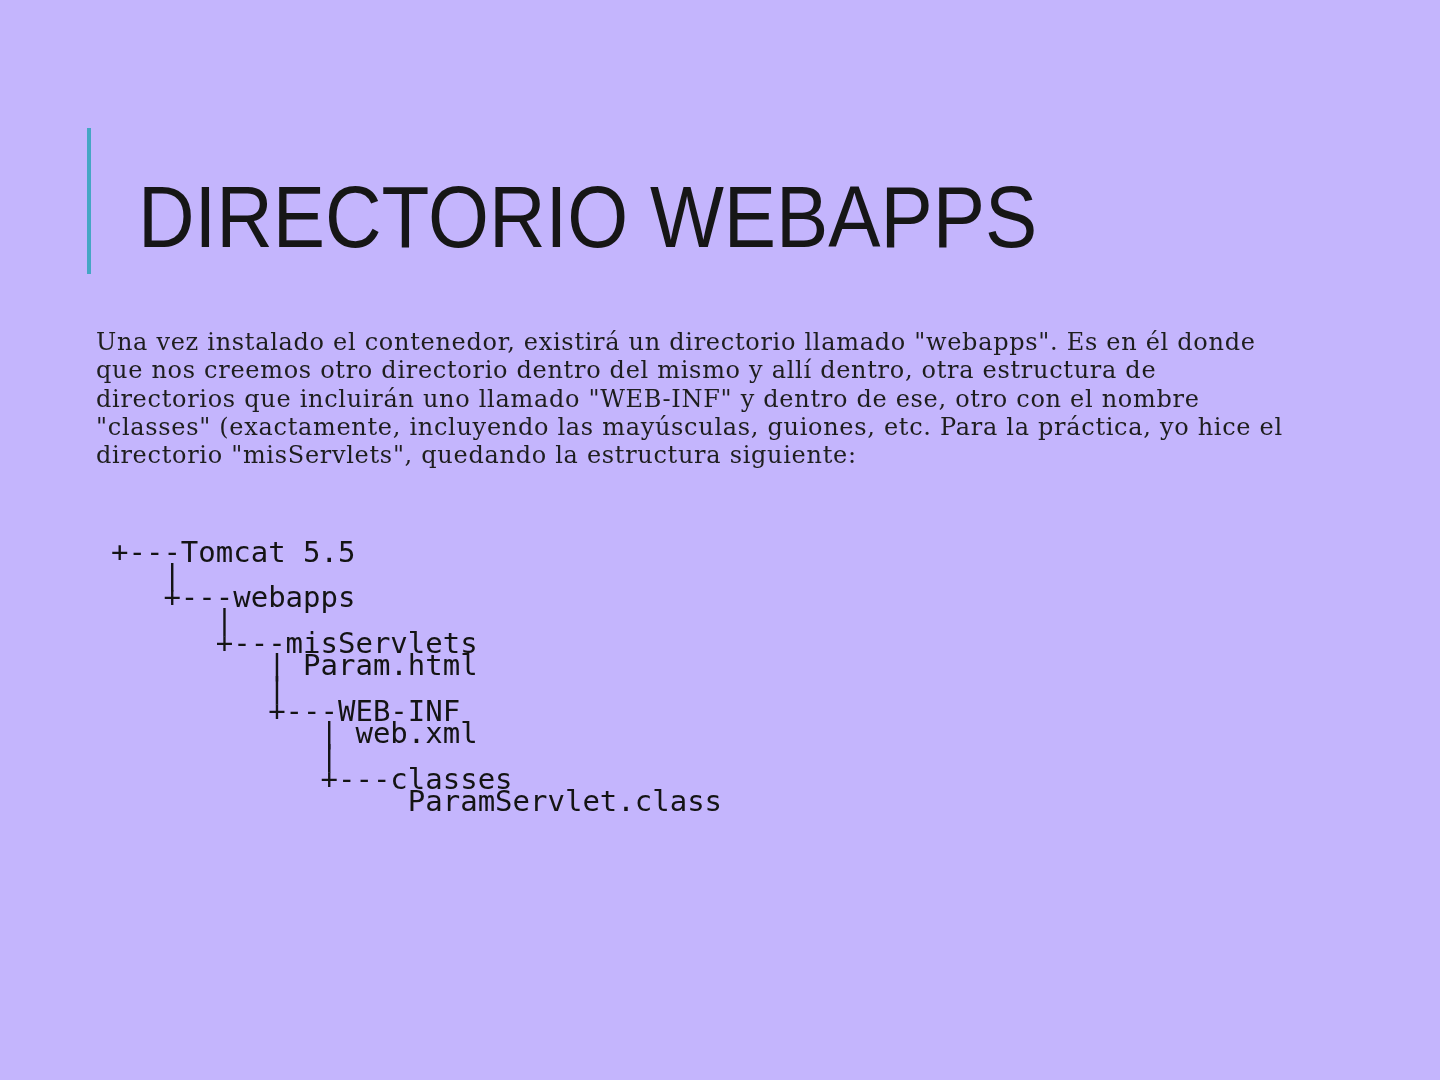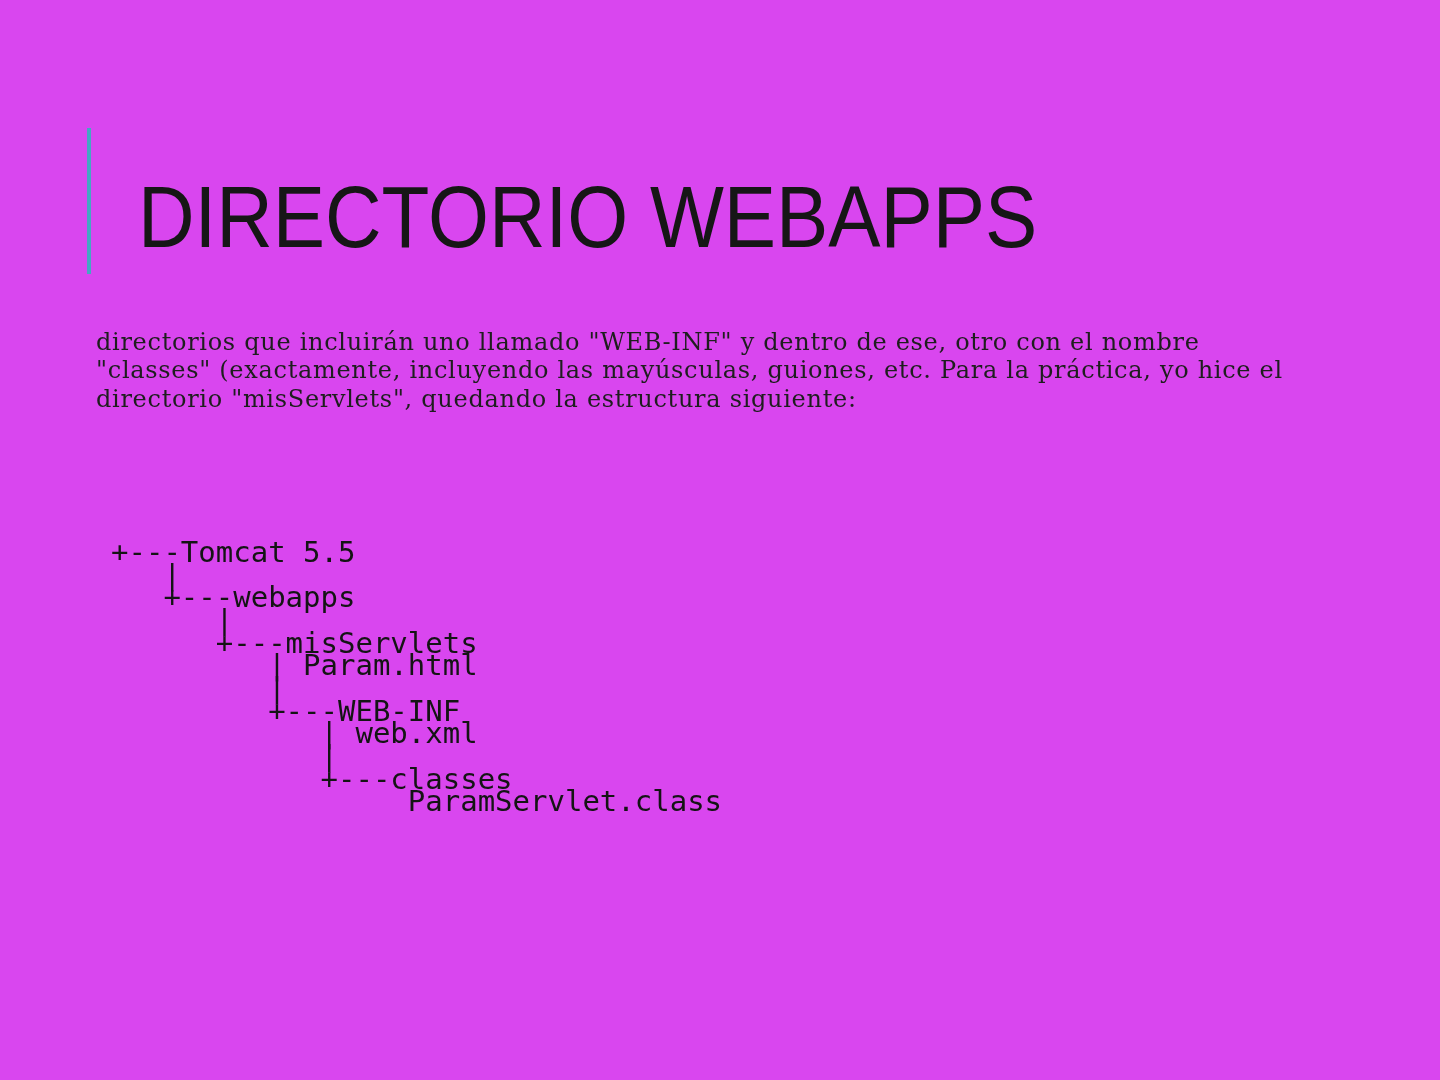--- a/index.html
+++ b/index.html
@@ -4,21 +4,21 @@
 <style>
   html, body {
     margin: 0;
     padding: 0;
     background: #ffffff;
   }
   .slide {
     position: relative;
     width: 1440px;
     height: 1080px;
-    background: #d946ef;
+    background: #c4b5fd;
     overflow: hidden;
     font-family: "Liberation Sans", sans-serif;
   }
   .accent-bar {
     position: absolute;
     left: 87px;
     top: 128px;
     width: 4px;
     height: 146px;
   }
@@ -67,20 +67,22 @@
 </head>
 <body>
 
 <div class="slide">
 
   <div class="accent-bar" style="background-color: rgb(69, 166, 196);"></div>
 
   <h1 class="slide-title">DIRECTORIO WEBAPPS</h1>
 
   <div class="body-paragraph">
+    <div class="para-line">Una vez instalado el contenedor, existirá un directorio llamado "webapps". Es en él donde</div>
+    <div class="para-line">que nos creemos otro directorio dentro del mismo y allí dentro, otra estructura de</div>
     <div class="para-line">directorios que incluirán uno llamado "WEB-INF" y dentro de ese, otro con el nombre</div>
     <div class="para-line">"classes" (exactamente, incluyendo las mayúsculas, guiones, etc. Para la práctica, yo hice el</div>
     <div class="para-line">directorio "misServlets", quedando la estructura siguiente:</div>
   </div>
 
   <pre class="dir-tree">+---Tomcat 5.5
    |
    +---webapps
       |
       +---misServlets

